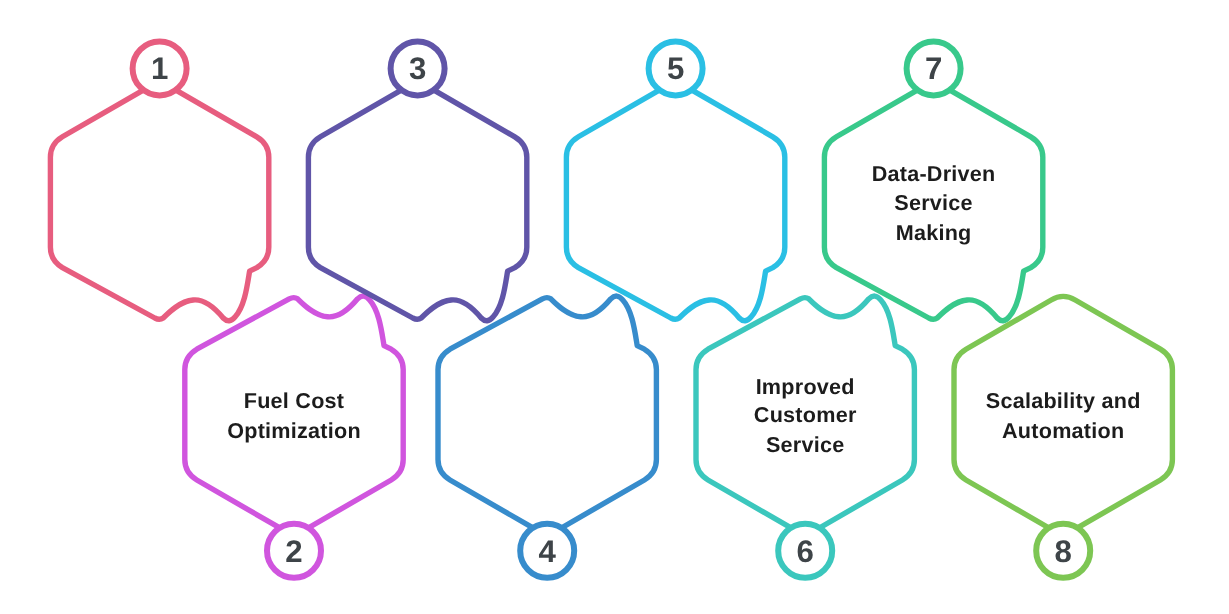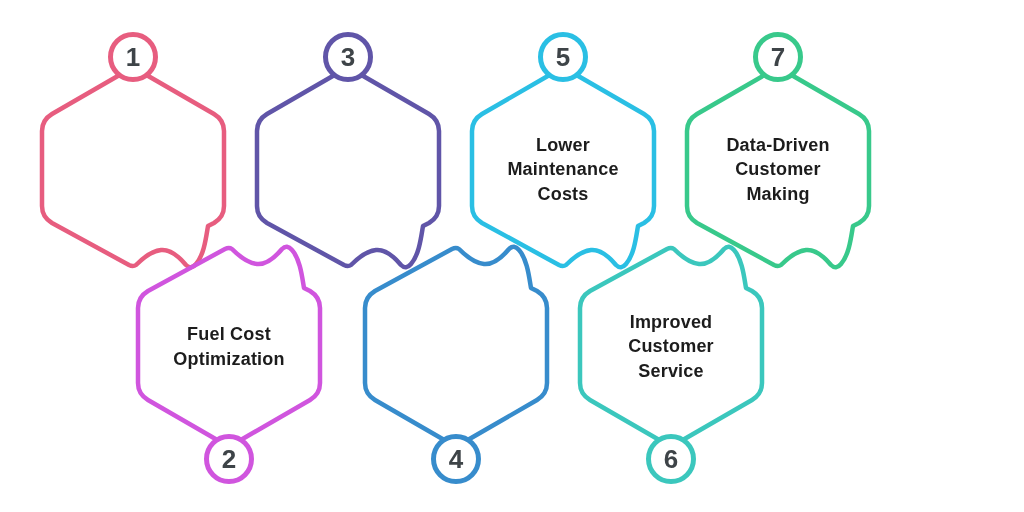--- a/index.html
+++ b/index.html
@@ -43,21 +43,21 @@
 
   <div class="card top" style="left: 38px; top: 66px; color: rgb(231, 93, 127);">
     <svg width="190" height="207" viewBox="0 0 190 207">
       <path fill="none" stroke="currentColor" stroke-width="4.5" stroke-linejoin="round" stroke-linecap="round" d="M 95 4 Q 100 4 105 7 L 176 48 Q 186 54 186 65 L 186 140 Q 186 151 176 157 L 170 160 C 168 172 166 189 158 198 Q 153 204 148 199 C 143 193 133 183 123 184 C 112 185 103 194 98 199 Q 95 201 91 199 L 14 157 Q 4 151 4 140 L 4 65 Q 4 54 14 48 L 85 7 Q 90 4 95 4 Z"></path>
     </svg>
     <div class="badge">
         <span>1</span>
       </div>
   </div>
 
-  <div class="card bottom" style="left: 134px; top: 243px; color: rgb(208, 85, 222);">
+  <div class="card bottom" style="left: 150px; top: 243px; color: rgb(208, 85, 222);">
     <svg width="190" height="207" viewBox="0 0 190 207">
       <g transform="translate(0,205) scale(1,-1)">
       <path fill="none" stroke="currentColor" stroke-width="4.5" stroke-linejoin="round" stroke-linecap="round" d="M 95 4 Q 100 4 105 7 L 176 48 Q 186 54 186 65 L 186 140 Q 186 151 176 157 L 170 160 C 168 172 166 189 158 198 Q 153 204 148 199 C 143 193 133 183 123 184 C 112 185 103 194 98 199 Q 95 201 91 199 L 14 157 Q 4 151 4 140 L 4 65 Q 4 54 14 48 L 85 7 Q 90 4 95 4 Z"></path>
       </g>
     </svg>
     <div class="label">Fuel Cost
 Optimization</div>
     <div class="badge">
         <span>2</span>
       </div>
@@ -80,23 +80,20 @@
     </svg>
     <div class="badge">
         <span>4</span>
       </div>
   </div>
 
   <div class="card top" style="left: 468px; top: 66px; color: rgb(42, 191, 228);">
     <svg width="190" height="207" viewBox="0 0 190 207">
       <path fill="none" stroke="currentColor" stroke-width="4.5" stroke-linejoin="round" stroke-linecap="round" d="M 95 4 Q 100 4 105 7 L 176 48 Q 186 54 186 65 L 186 140 Q 186 151 176 157 L 170 160 C 168 172 166 189 158 198 Q 153 204 148 199 C 143 193 133 183 123 184 C 112 185 103 194 98 199 Q 95 201 91 199 L 14 157 Q 4 151 4 140 L 4 65 Q 4 54 14 48 L 85 7 Q 90 4 95 4 Z"></path>
     </svg>
-    <div class="label">Lower
-Maintenance
-Costs</div>
     <div class="badge">
         <span>5</span>
       </div>
   </div>
 
   <div class="card bottom" style="left: 576px; top: 243px; color: rgb(59, 199, 189); text-decoration: underline;">
     <svg width="190" height="207" viewBox="0 0 190 207">
       <g transform="translate(0,205) scale(1,-1)">
       <path fill="none" stroke="currentColor" stroke-width="4.5" stroke-linejoin="round" stroke-linecap="round" d="M 95 4 Q 100 4 105 7 L 176 48 Q 186 54 186 65 L 186 140 Q 186 151 176 157 L 170 160 C 168 172 166 189 158 198 Q 153 204 148 199 C 143 193 133 183 123 184 C 112 185 103 194 98 199 Q 95 201 91 199 L 14 157 Q 4 151 4 140 L 4 65 Q 4 54 14 48 L 85 7 Q 90 4 95 4 Z"></path>
       </g>
@@ -107,21 +104,31 @@
     <div class="badge">
         <span>6</span>
       </div>
   </div>
 
   <div class="card top" style="left: 683px; top: 66px; color: rgb(56, 201, 139);">
     <svg width="190" height="207" viewBox="0 0 190 207">
       <path fill="none" stroke="currentColor" stroke-width="4.5" stroke-linejoin="round" stroke-linecap="round" d="M 95 4 Q 100 4 105 7 L 176 48 Q 186 54 186 65 L 186 140 Q 186 151 176 157 L 170 160 C 168 172 166 189 158 198 Q 153 204 148 199 C 143 193 133 183 123 184 C 112 185 103 194 98 199 Q 95 201 91 199 L 14 157 Q 4 151 4 140 L 4 65 Q 4 54 14 48 L 85 7 Q 90 4 95 4 Z"></path>
     </svg>
     <div class="label">Data-Driven
-Customer
+Service
 Making</div>
     <div class="badge">
         <span>7</span>
       </div>
   </div>
 
+  <div class="card bottom" style="left: 791px; top: 243px; color: rgb(125, 198, 83);">
+    <svg width="190" height="207" viewBox="0 0 190 207">
+      <path fill="none" stroke="currentColor" stroke-width="4.5" stroke-linejoin="round" stroke-linecap="round" d="M 95 4 Q 100 4 105 7 L 176 48 Q 186 54 186 65 L 186 140 Q 186 151 176 157 L 105 198 Q 100 201 95 201 Q 90 201 85 198 L 14 157 Q 4 151 4 140 L 4 65 Q 4 54 14 48 L 85 7 Q 90 4 95 4 Z"></path>
+    </svg>
+    <div class="label">Scalability and
+Automation</div>
+    <div class="badge">
+        <span>8</span>
+      </div>
+  </div>
 
 </div>
 
 </body></html>

